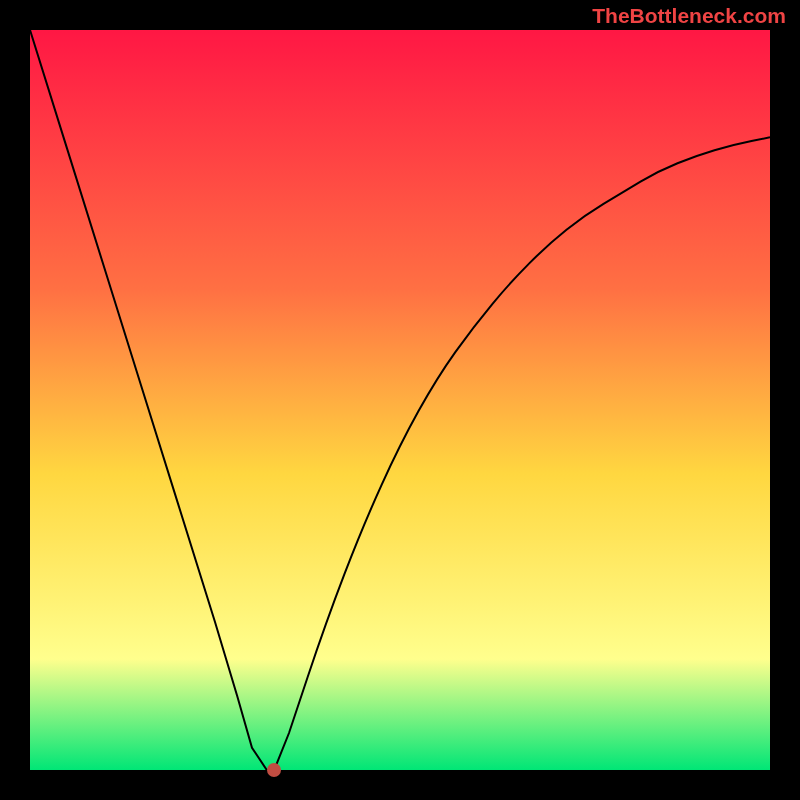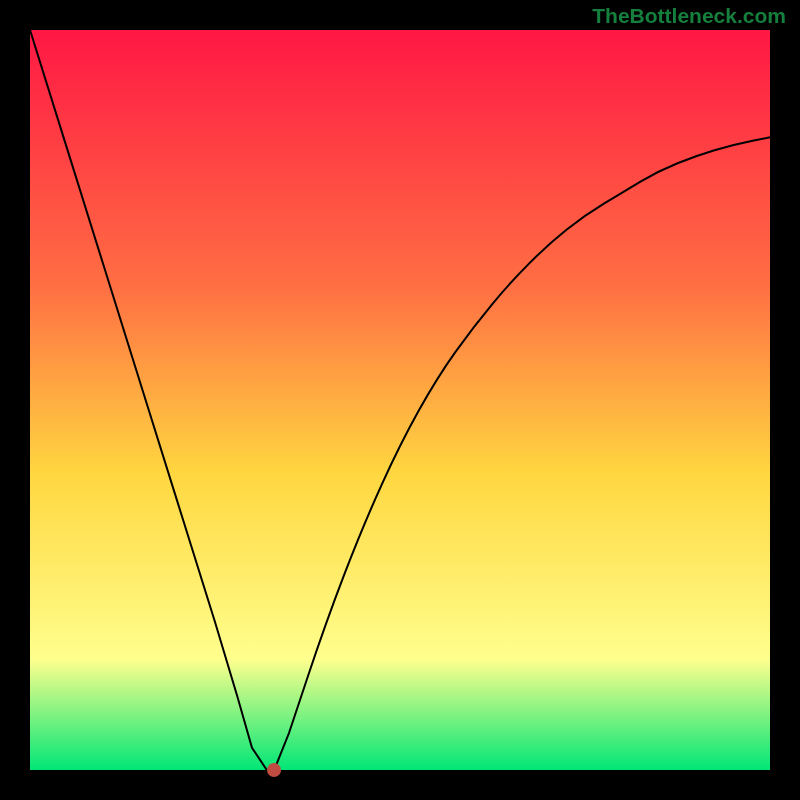--- a/index.html
+++ b/index.html
@@ -14,21 +14,21 @@
       position: relative;
       overflow: hidden;
     }
     .watermark {
       position: absolute;
       top: 4px;
       right: 14px;
       font-family: Arial, sans-serif;
       font-size: 21px;
       font-weight: bold;
-      color: #15803d;
+      color: #ef4444;
       z-index: 10;
     }
     .chart-area {
       position: absolute;
       top: 30px;
       left: 30px;
       width: 740px;
       height: 740px;
       overflow: visible;
     }

